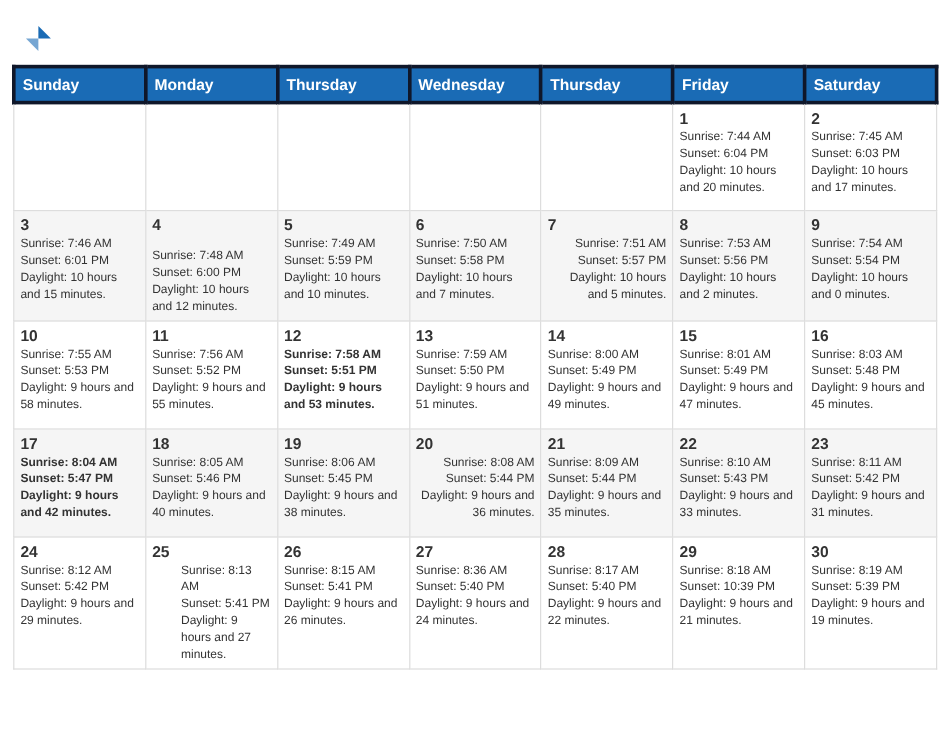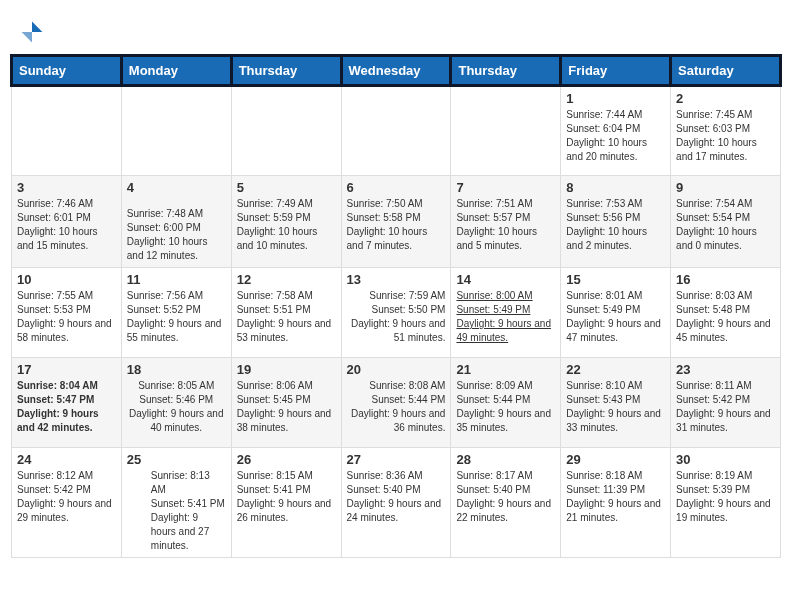--- a/index.html
+++ b/index.html
@@ -161,21 +161,21 @@
 Daylight: 10 hours and 10 minutes.</div>
         </td>
         <td class="alt-row">
           <span class="day-num">6</span>
           <div class="day-info" style="white-space: pre-line;">Sunrise: 7:50 AM
 Sunset: 5:58 PM
 Daylight: 10 hours and 7 minutes.</div>
         </td>
         <td class="alt-row">
           <span class="day-num">7</span>
-          <div class="day-info" style="white-space: pre-line;">Sunrise: 7:51 AM
+          <div class="day-info" style="white-space: pre-line; text-align: right;">Sunrise: 7:51 AM
 Sunset: 5:57 PM
 Daylight: 10 hours and 5 minutes.</div>
         </td>
         <td class="alt-row">
           <span class="day-num">8</span>
           <div class="day-info" style="white-space: pre-line;">Sunrise: 7:53 AM
 Sunset: 5:56 PM
 Daylight: 10 hours and 2 minutes.</div>
         </td>
         <td class="alt-row">
@@ -193,33 +193,33 @@
 Daylight: 9 hours and 58 minutes.</div>
         </td>
         <td>
           <span class="day-num">11</span>
           <div class="day-info" style="white-space: pre-line;">Sunrise: 7:56 AM
 Sunset: 5:52 PM
 Daylight: 9 hours and 55 minutes.</div>
         </td>
         <td>
           <span class="day-num">12</span>
-          <div class="day-info" style="white-space: pre-line;">Sunrise: 7:58 AM
+          <div class="day-info" style="white-space: pre-line; font-weight: bold;">Sunrise: 7:58 AM
 Sunset: 5:51 PM
 Daylight: 9 hours and 53 minutes.</div>
         </td>
         <td>
           <span class="day-num">13</span>
-          <div class="day-info" style="white-space: pre-line; text-align: right;">Sunrise: 7:59 AM
+          <div class="day-info" style="white-space: pre-line;">Sunrise: 7:59 AM
 Sunset: 5:50 PM
 Daylight: 9 hours and 51 minutes.</div>
         </td>
         <td>
           <span class="day-num">14</span>
-          <div class="day-info" style="white-space: pre-line; text-decoration: underline;">Sunrise: 8:00 AM
+          <div class="day-info" style="white-space: pre-line;">Sunrise: 8:00 AM
 Sunset: 5:49 PM
 Daylight: 9 hours and 49 minutes.</div>
         </td>
         <td>
           <span class="day-num">15</span>
           <div class="day-info" style="white-space: pre-line;">Sunrise: 8:01 AM
 Sunset: 5:49 PM
 Daylight: 9 hours and 47 minutes.</div>
         </td>
         <td>
@@ -231,21 +231,21 @@
       </tr>
       <tr>
         <td class="alt-row">
           <span class="day-num">17</span>
           <div class="day-info" style="white-space: pre-line; font-weight: bold;">Sunrise: 8:04 AM
 Sunset: 5:47 PM
 Daylight: 9 hours and 42 minutes.</div>
         </td>
         <td class="alt-row">
           <span class="day-num">18</span>
-          <div class="day-info" style="white-space: pre-line; text-align: center;">Sunrise: 8:05 AM
+          <div class="day-info" style="white-space: pre-line;">Sunrise: 8:05 AM
 Sunset: 5:46 PM
 Daylight: 9 hours and 40 minutes.</div>
         </td>
         <td class="alt-row">
           <span class="day-num">19</span>
           <div class="day-info" style="white-space: pre-line;">Sunrise: 8:06 AM
 Sunset: 5:45 PM
 Daylight: 9 hours and 38 minutes.</div>
         </td>
         <td class="alt-row">
@@ -300,21 +300,21 @@
         </td>
         <td>
           <span class="day-num">28</span>
           <div class="day-info" style="white-space: pre-line;">Sunrise: 8:17 AM
 Sunset: 5:40 PM
 Daylight: 9 hours and 22 minutes.</div>
         </td>
         <td>
           <span class="day-num">29</span>
           <div class="day-info" style="white-space: pre-line;">Sunrise: 8:18 AM
-Sunset: 11:39 PM
+Sunset: 10:39 PM
 Daylight: 9 hours and 21 minutes.</div>
         </td>
         <td>
           <span class="day-num">30</span>
           <div class="day-info" style="white-space: pre-line;">Sunrise: 8:19 AM
 Sunset: 5:39 PM
 Daylight: 9 hours and 19 minutes.</div>
         </td>
       </tr>
     </tbody>

